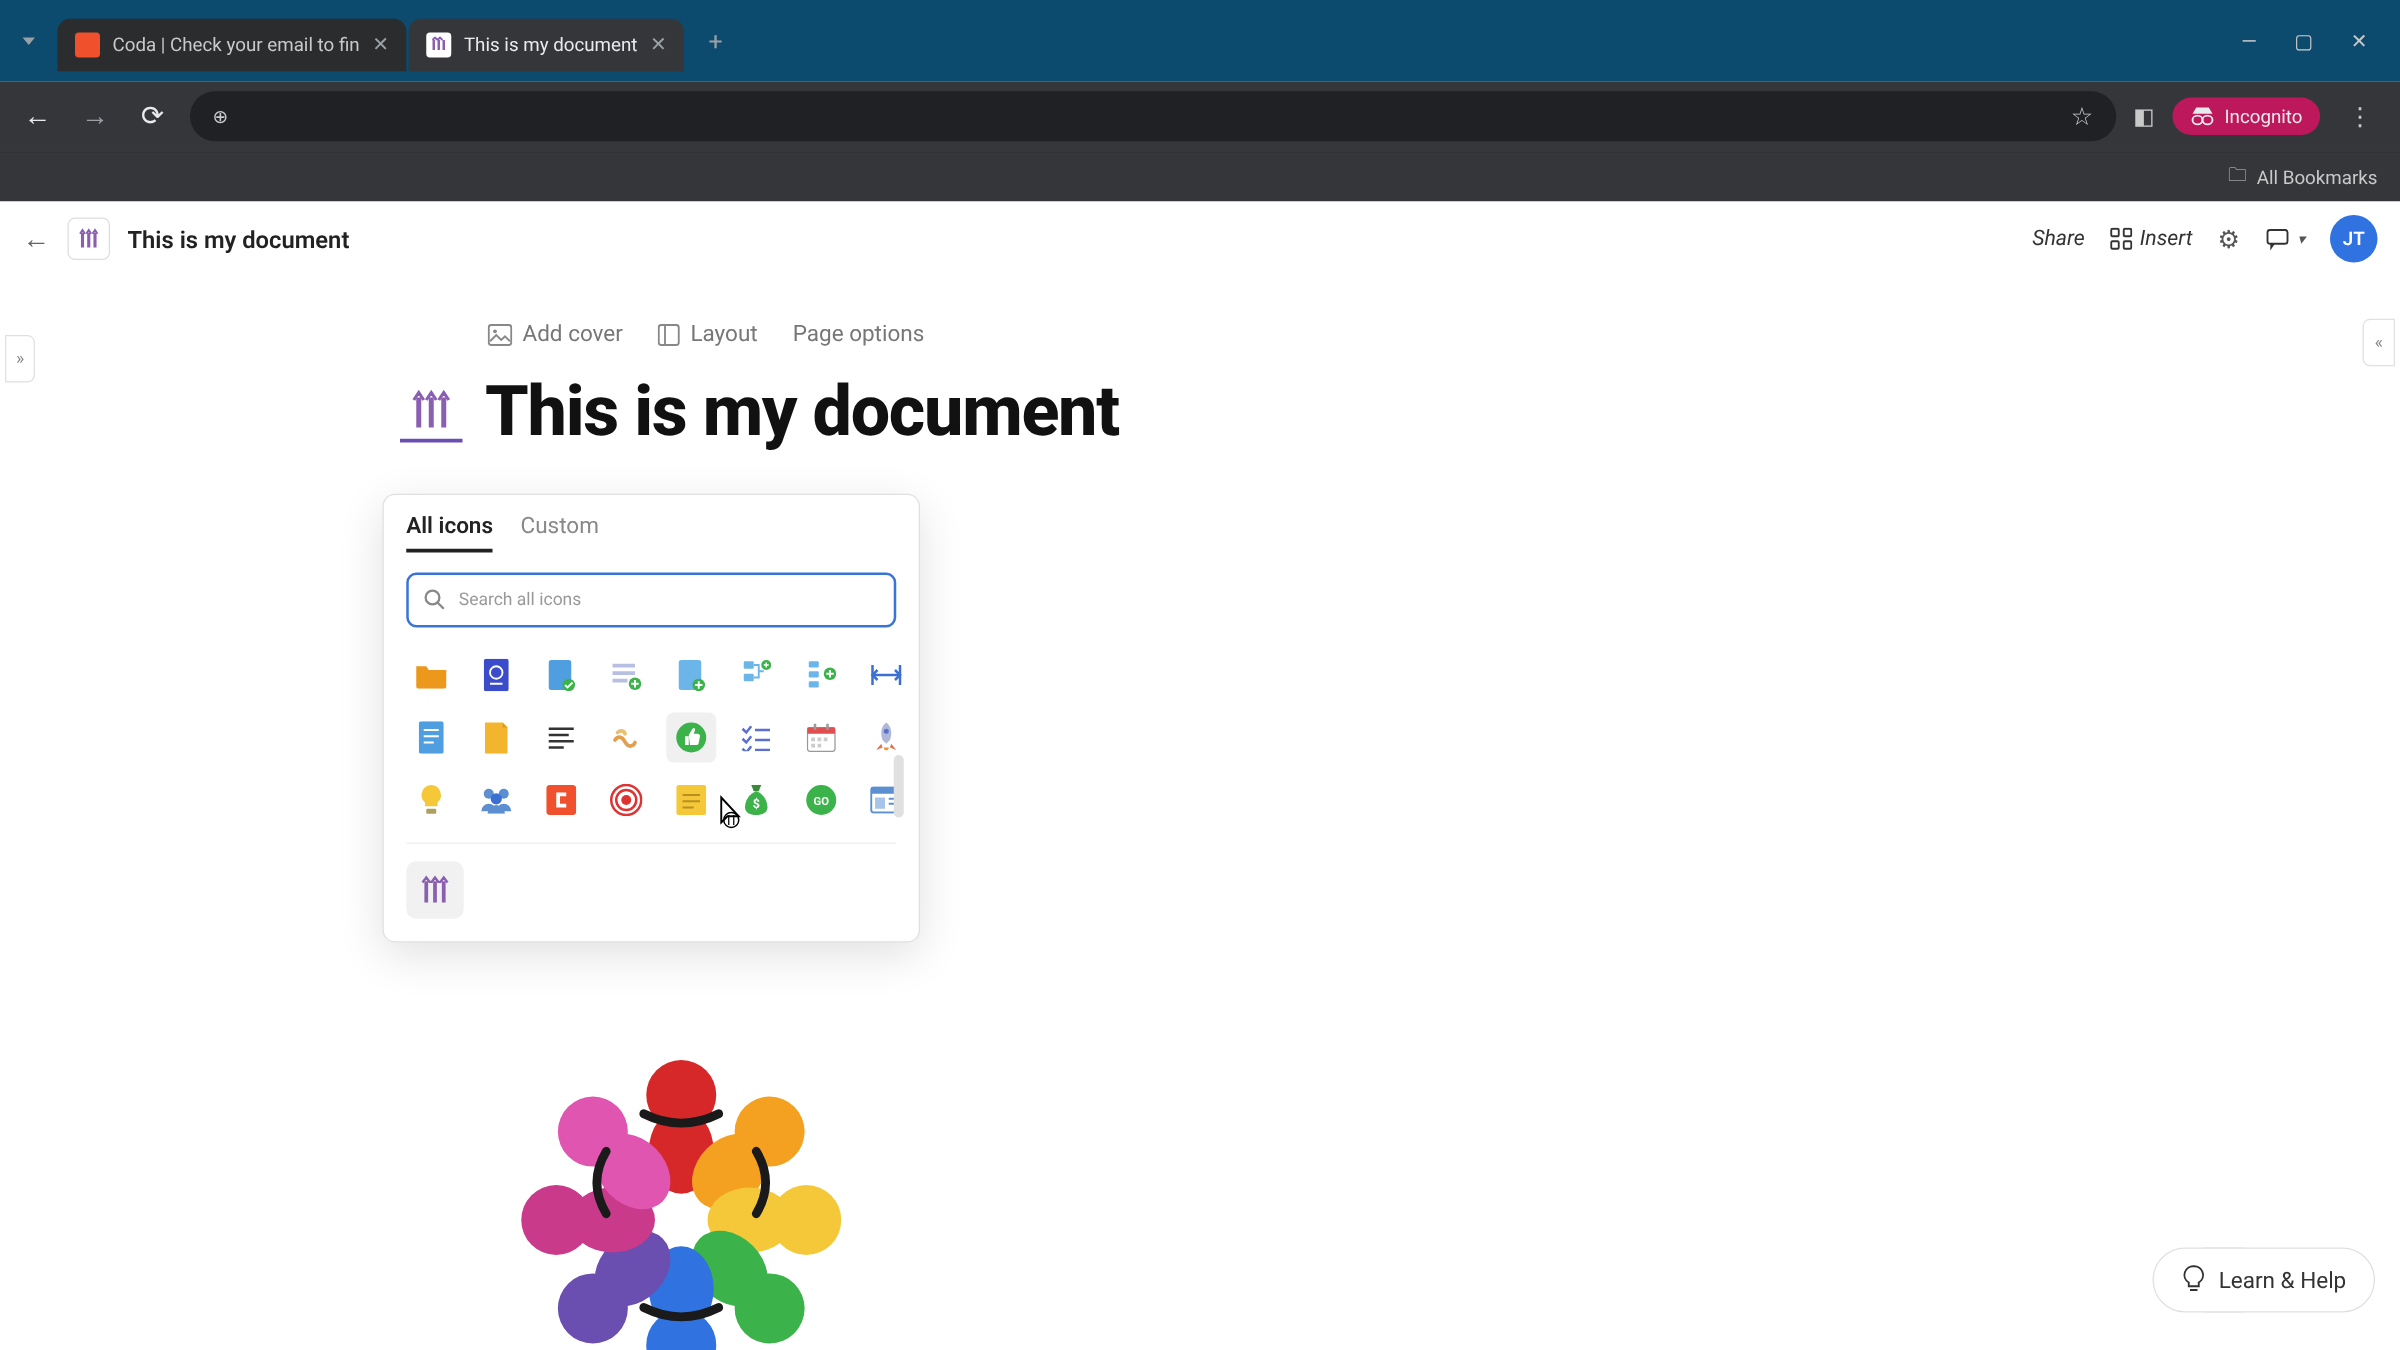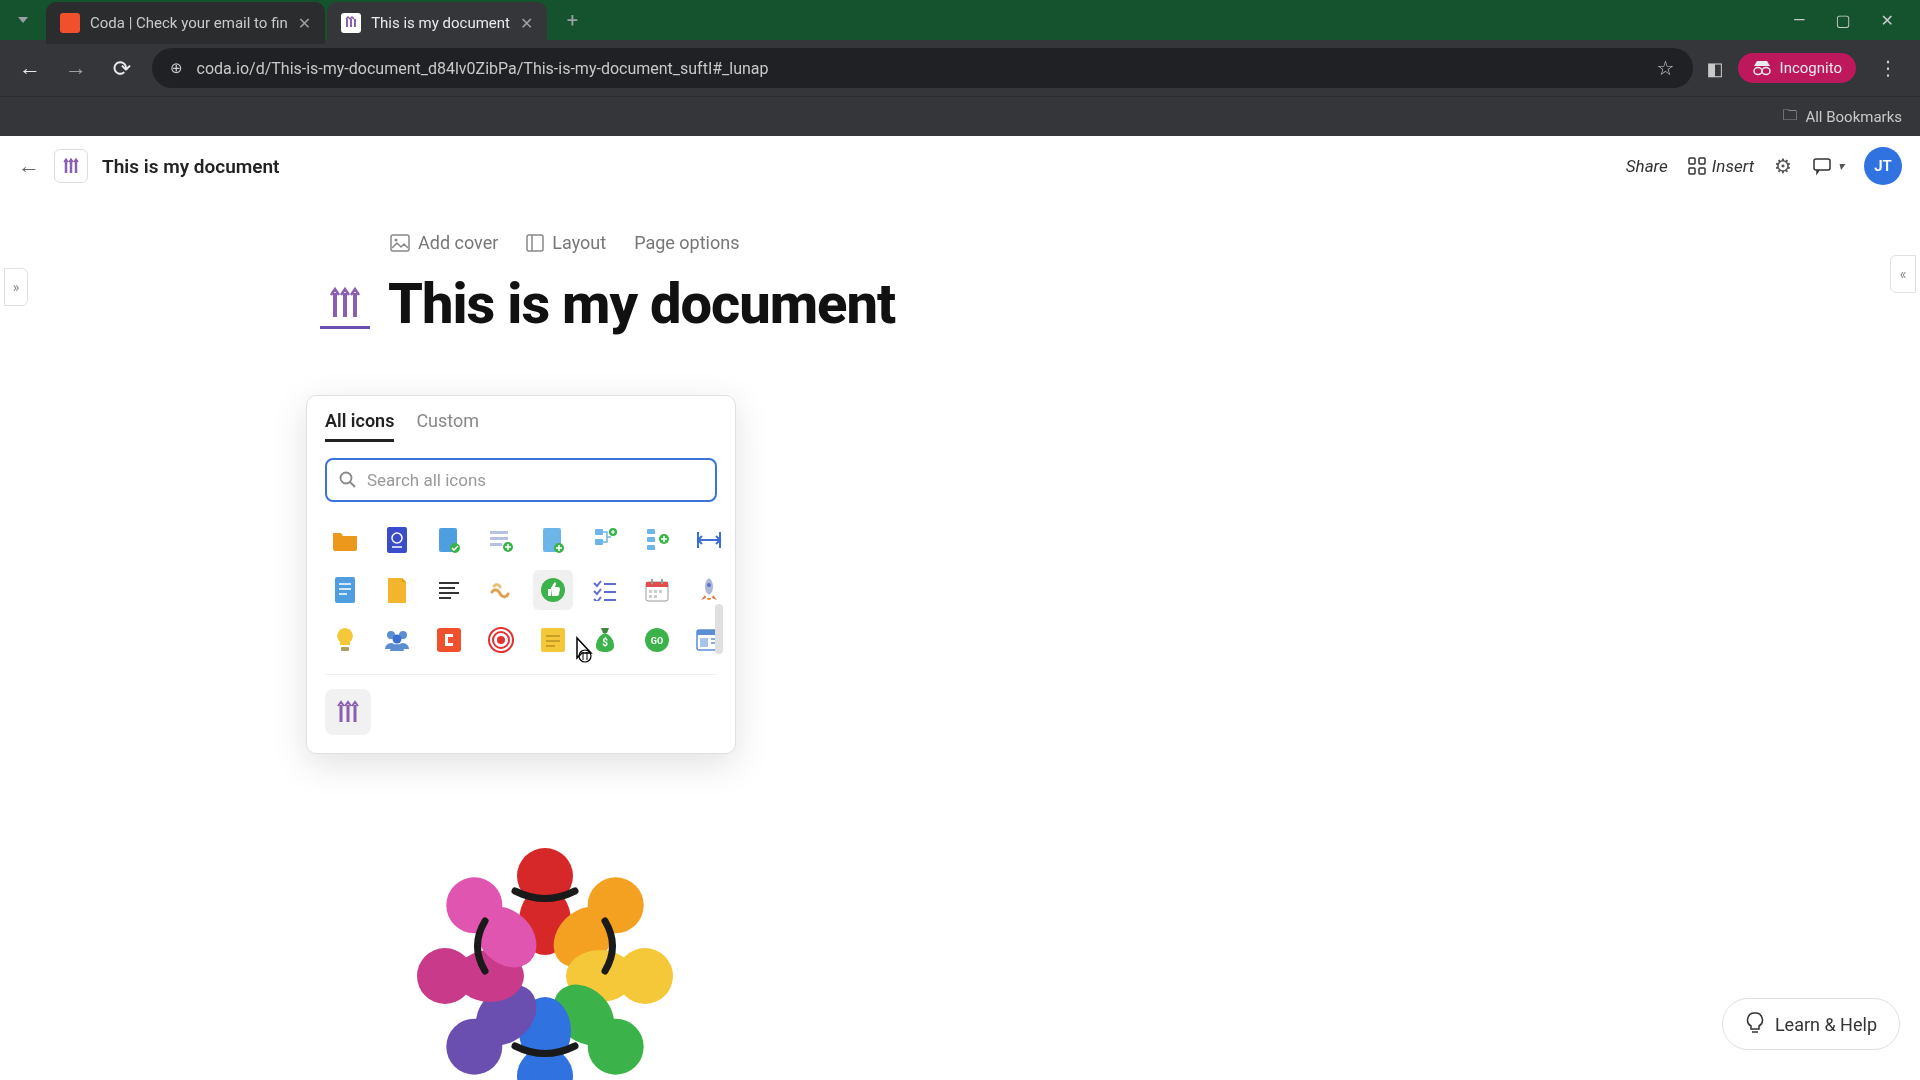--- a/index.html
+++ b/index.html
@@ -1,19 +1,19 @@
 <!DOCTYPE html>
 <html><head>
 <meta charset="utf-8">
 <style>
 * { margin:0; padding:0; box-sizing:border-box; font-family:-apple-system,BlinkMacSystemFont,"Segoe UI",Roboto,sans-serif; }
 body { width:1920px; height:1080px; background:#fff; overflow:hidden; position:relative; }
 
 
-.chrome-top { background:#14532d; height:40px; display:flex; align-items:center; padding:0 10px; }
+.chrome-top { background:#0c4a6e; height:65px; display:flex; align-items:center; padding:0 10px; }
 .tab-dropdown { color:#9aa0a6; width:26px; height:26px; display:flex; align-items:center; justify-content:center; margin-right:10px; }
 .tab { display:flex; align-items:center; height:42px; padding:0 14px; border-radius:10px 10px 0 0; margin-top:6px; margin-right:2px; gap:10px; max-width:320px; }
 .tab.inactive { background:#2b2c2e; color:#c9c9c9; }
 .tab.active { background:#35363a; color:#e8eaed; }
 .tab .favicon { width:20px; height:20px; border-radius:3px; flex-shrink:0; }
 .tab .title { font-size:15px; white-space:nowrap; overflow:hidden; text-overflow:ellipsis; }
 .tab .close { color:#9aa0a6; font-size:16px; margin-left:auto; }
 .newtab { width:34px; height:34px; display:flex; align-items:center; justify-content:center; color:#9aa0a6; font-size:20px; margin-left:6px; }
 .win-controls { margin-left:auto; display:flex; gap:30px; color:#c9c9c9; padding-right:16px; }
 .win-controls span { font-size:16px; }
@@ -53,21 +53,21 @@
 .page-title-row { display:flex; align-items:center; gap:18px; }
 .page-title-icon { width:50px; height:50px; display:flex; align-items:center; justify-content:center; border-bottom:3px solid #6a4fb0; }
 .page-title { font-size:56px; font-weight:800; color:#111; letter-spacing:-1px; }
 
 
 .icon-picker { position:absolute; left:306px; top:395px; width:430px; background:#fff; border:1px solid #e0e0e0; border-radius:10px; box-shadow:0 10px 36px rgba(0,0,0,0.12); padding:14px 18px 18px; }
 .picker-tabs { display:flex; gap:22px; font-size:18px; color:#888; margin-bottom:16px; }
 .picker-tab.active { color:#222; font-weight:600; border-bottom:3px solid #222; padding-bottom:8px; }
 .picker-tab { padding-bottom:8px; }
 .search-box { display:flex; align-items:center; border:2px solid #3a74d8; border-radius:8px; height:44px; padding:0 12px; gap:10px; margin-bottom:18px; }
-.search-box input { border:none; outline:none; font-size:17px; flex:1; color:#4c1d95; }
+.search-box input { border:none; outline:none; font-size:14px; flex:1; color:#4c1d95; }
 .search-box input::placeholder { color:#999; }
 .icon-grid { display:grid; grid-template-columns:repeat(8,40px); gap:10px 12px; padding-bottom:14px; border-bottom:1px solid #eee; position:relative; }
 .icon-cell { width:40px; height:40px; display:flex; align-items:center; justify-content:center; border-radius:6px; font-size:22px; }
 .icon-cell.hover { background:#f0f0f0; }
 .grid-scrollbar { position:absolute; right:-6px; top:84px; width:8px; height:50px; background:#e0e0e0; border-radius:4px; }
 .recent-row { margin-top:14px; display:flex; }
 .recent-cell { width:46px; height:46px; background:#f1f1f1; border-radius:8px; display:flex; align-items:center; justify-content:center; }
 
 
 .cursor { position:absolute; left:573px; top:636px; font-size:22px; pointer-events:none; }
@@ -112,21 +112,20 @@
     <span>✕</span>
   </div>
 </div>
 
 <div class="url-bar">
   <div class="nav-btn enabled">←</div>
   <div class="nav-btn">→</div>
   <div class="nav-btn enabled">⟳</div>
   <div class="url-input">
     <span style="font-size:15px">⊕</span>
-    <span class="url-text">coda.io/d/This-is-my-document_d84lv0ZibPa/This-is-my-document_suftI#_lunap</span>
     <div class="url-right">
       <span style="font-size:20px">☆</span>
     </div>
   </div>
   <span style="color:#c9c9c9;font-size:18px">◧</span>
   <div class="incognito-pill">
     <svg width="20" height="16" viewBox="0 0 20 16">
         <ellipse cx="6" cy="11" rx="4" ry="3.5" fill="none" stroke="#e8eaed" stroke-width="1.5"></ellipse>
         <ellipse cx="14" cy="11" rx="4" ry="3.5" fill="none" stroke="#e8eaed" stroke-width="1.5"></ellipse>
         <path d="M2 6h16l-3-5H5z" fill="#e8eaed"></path>

